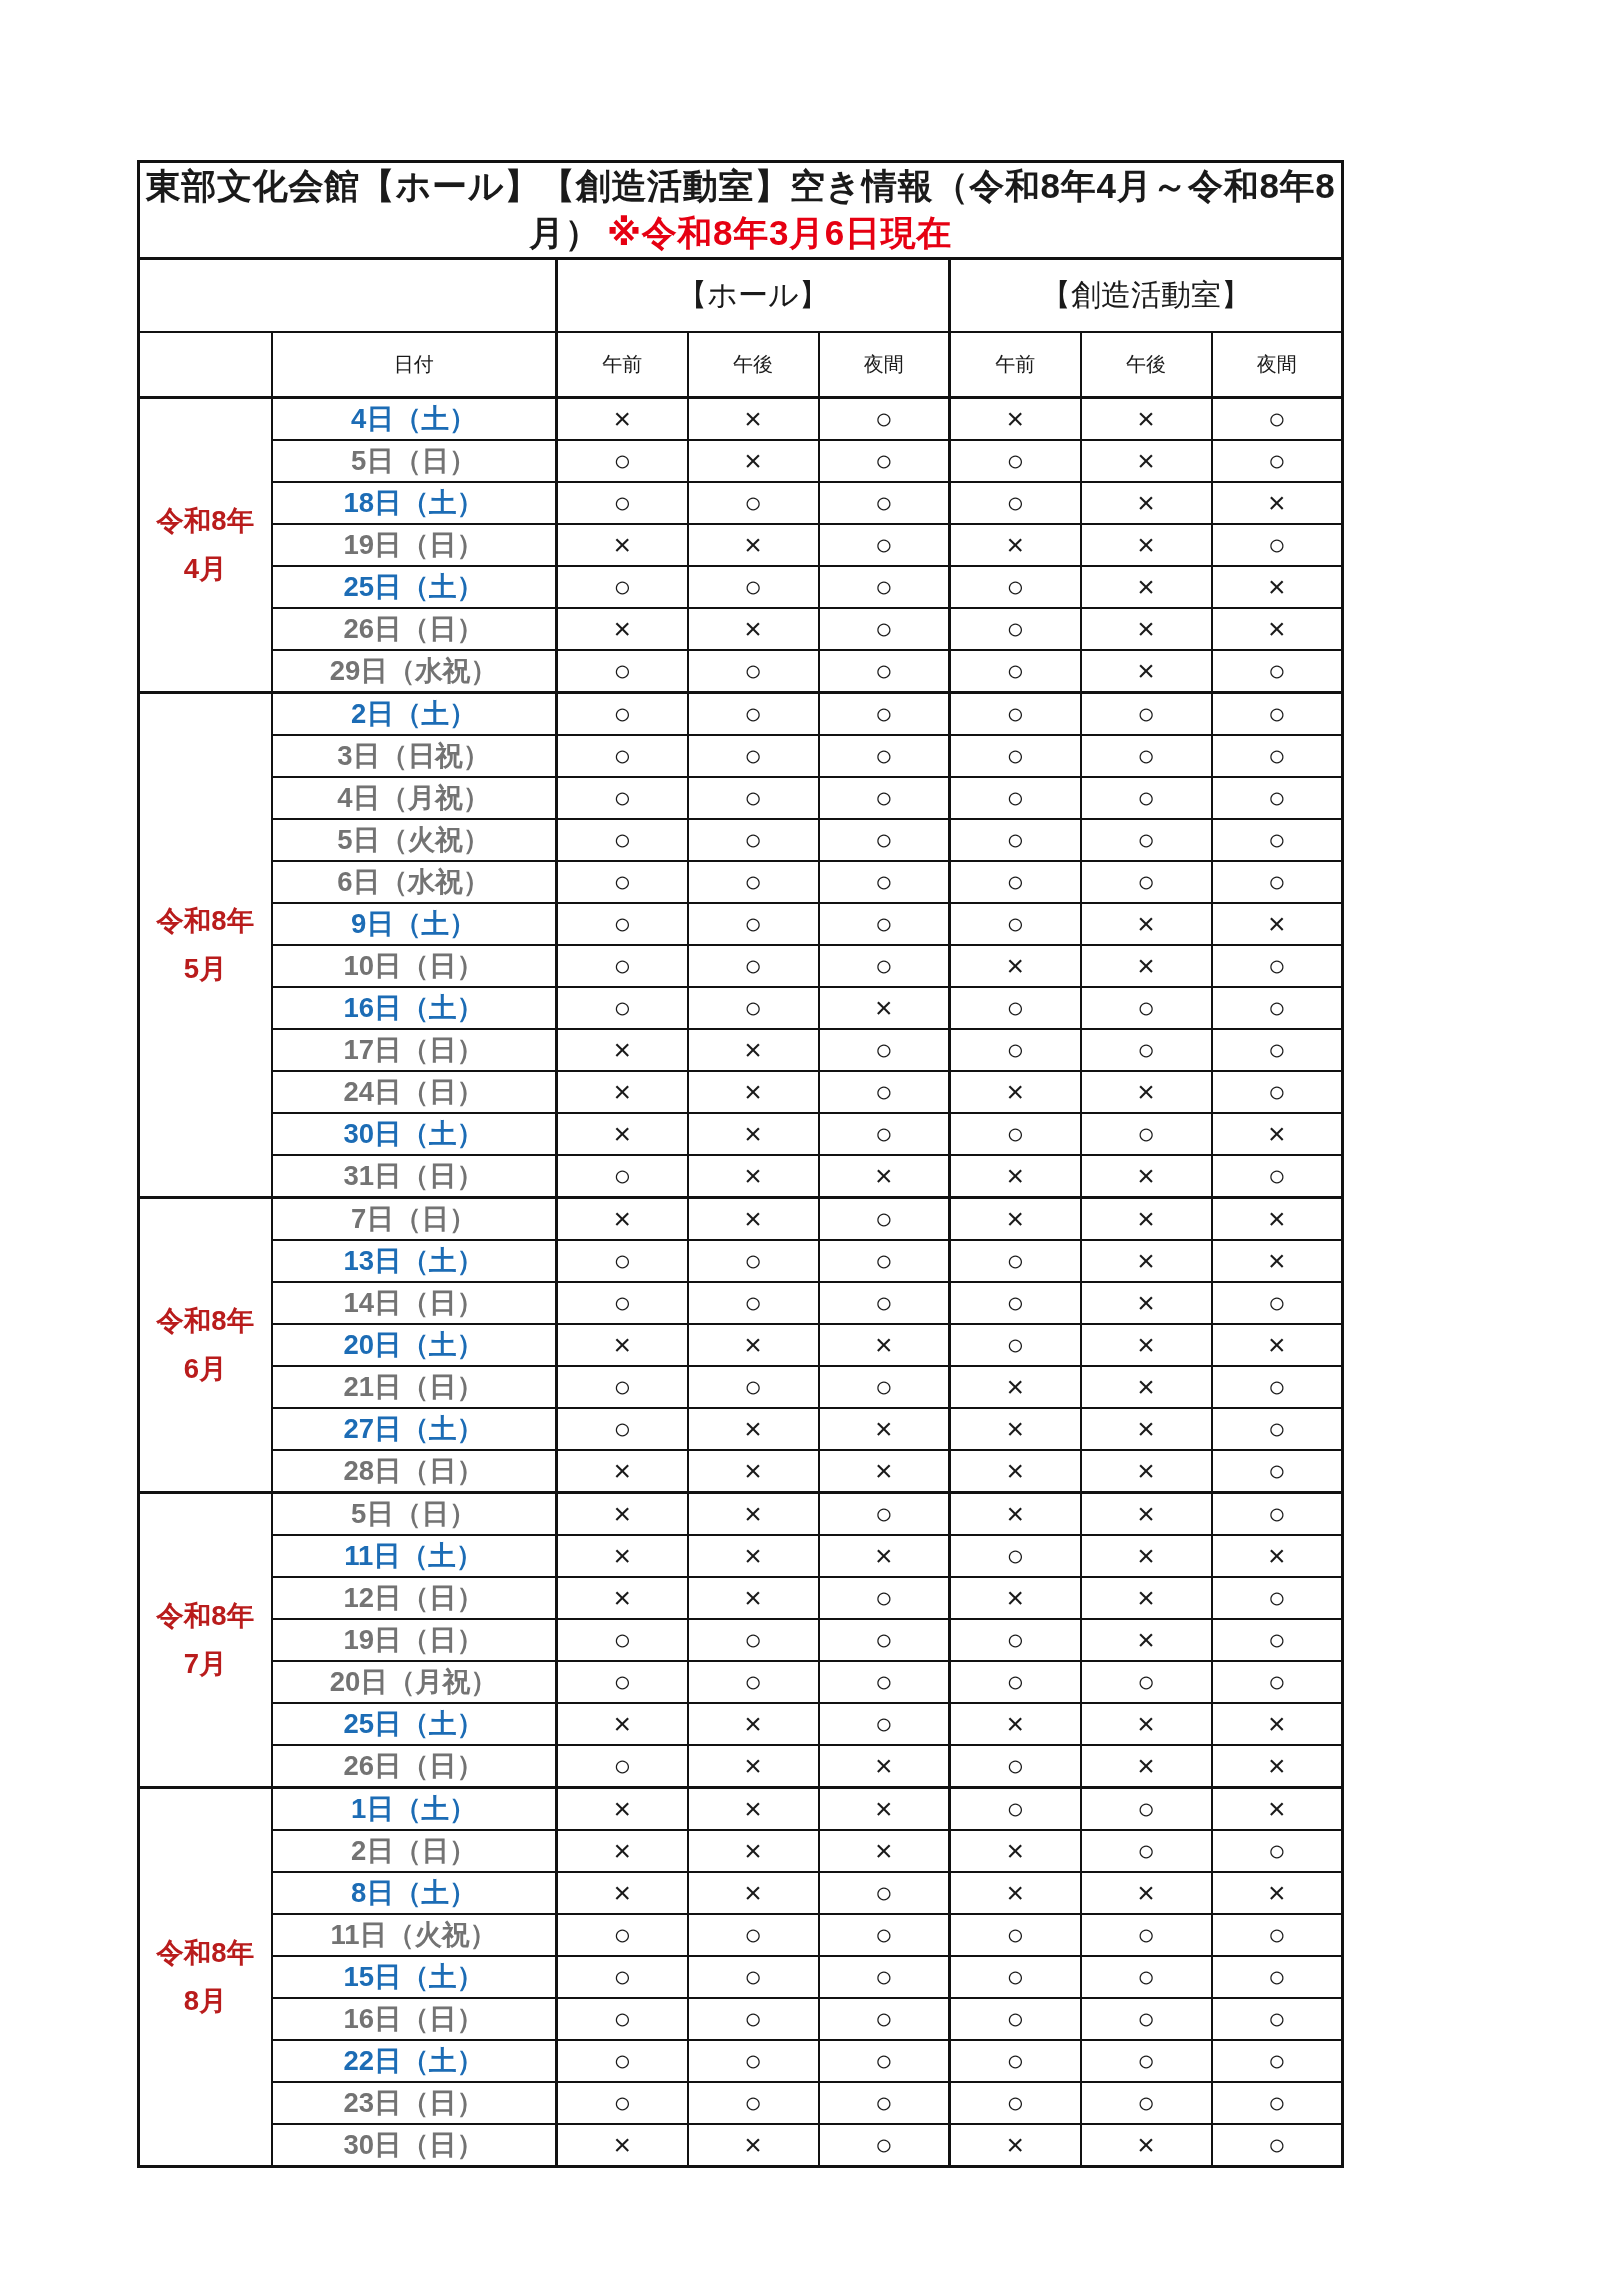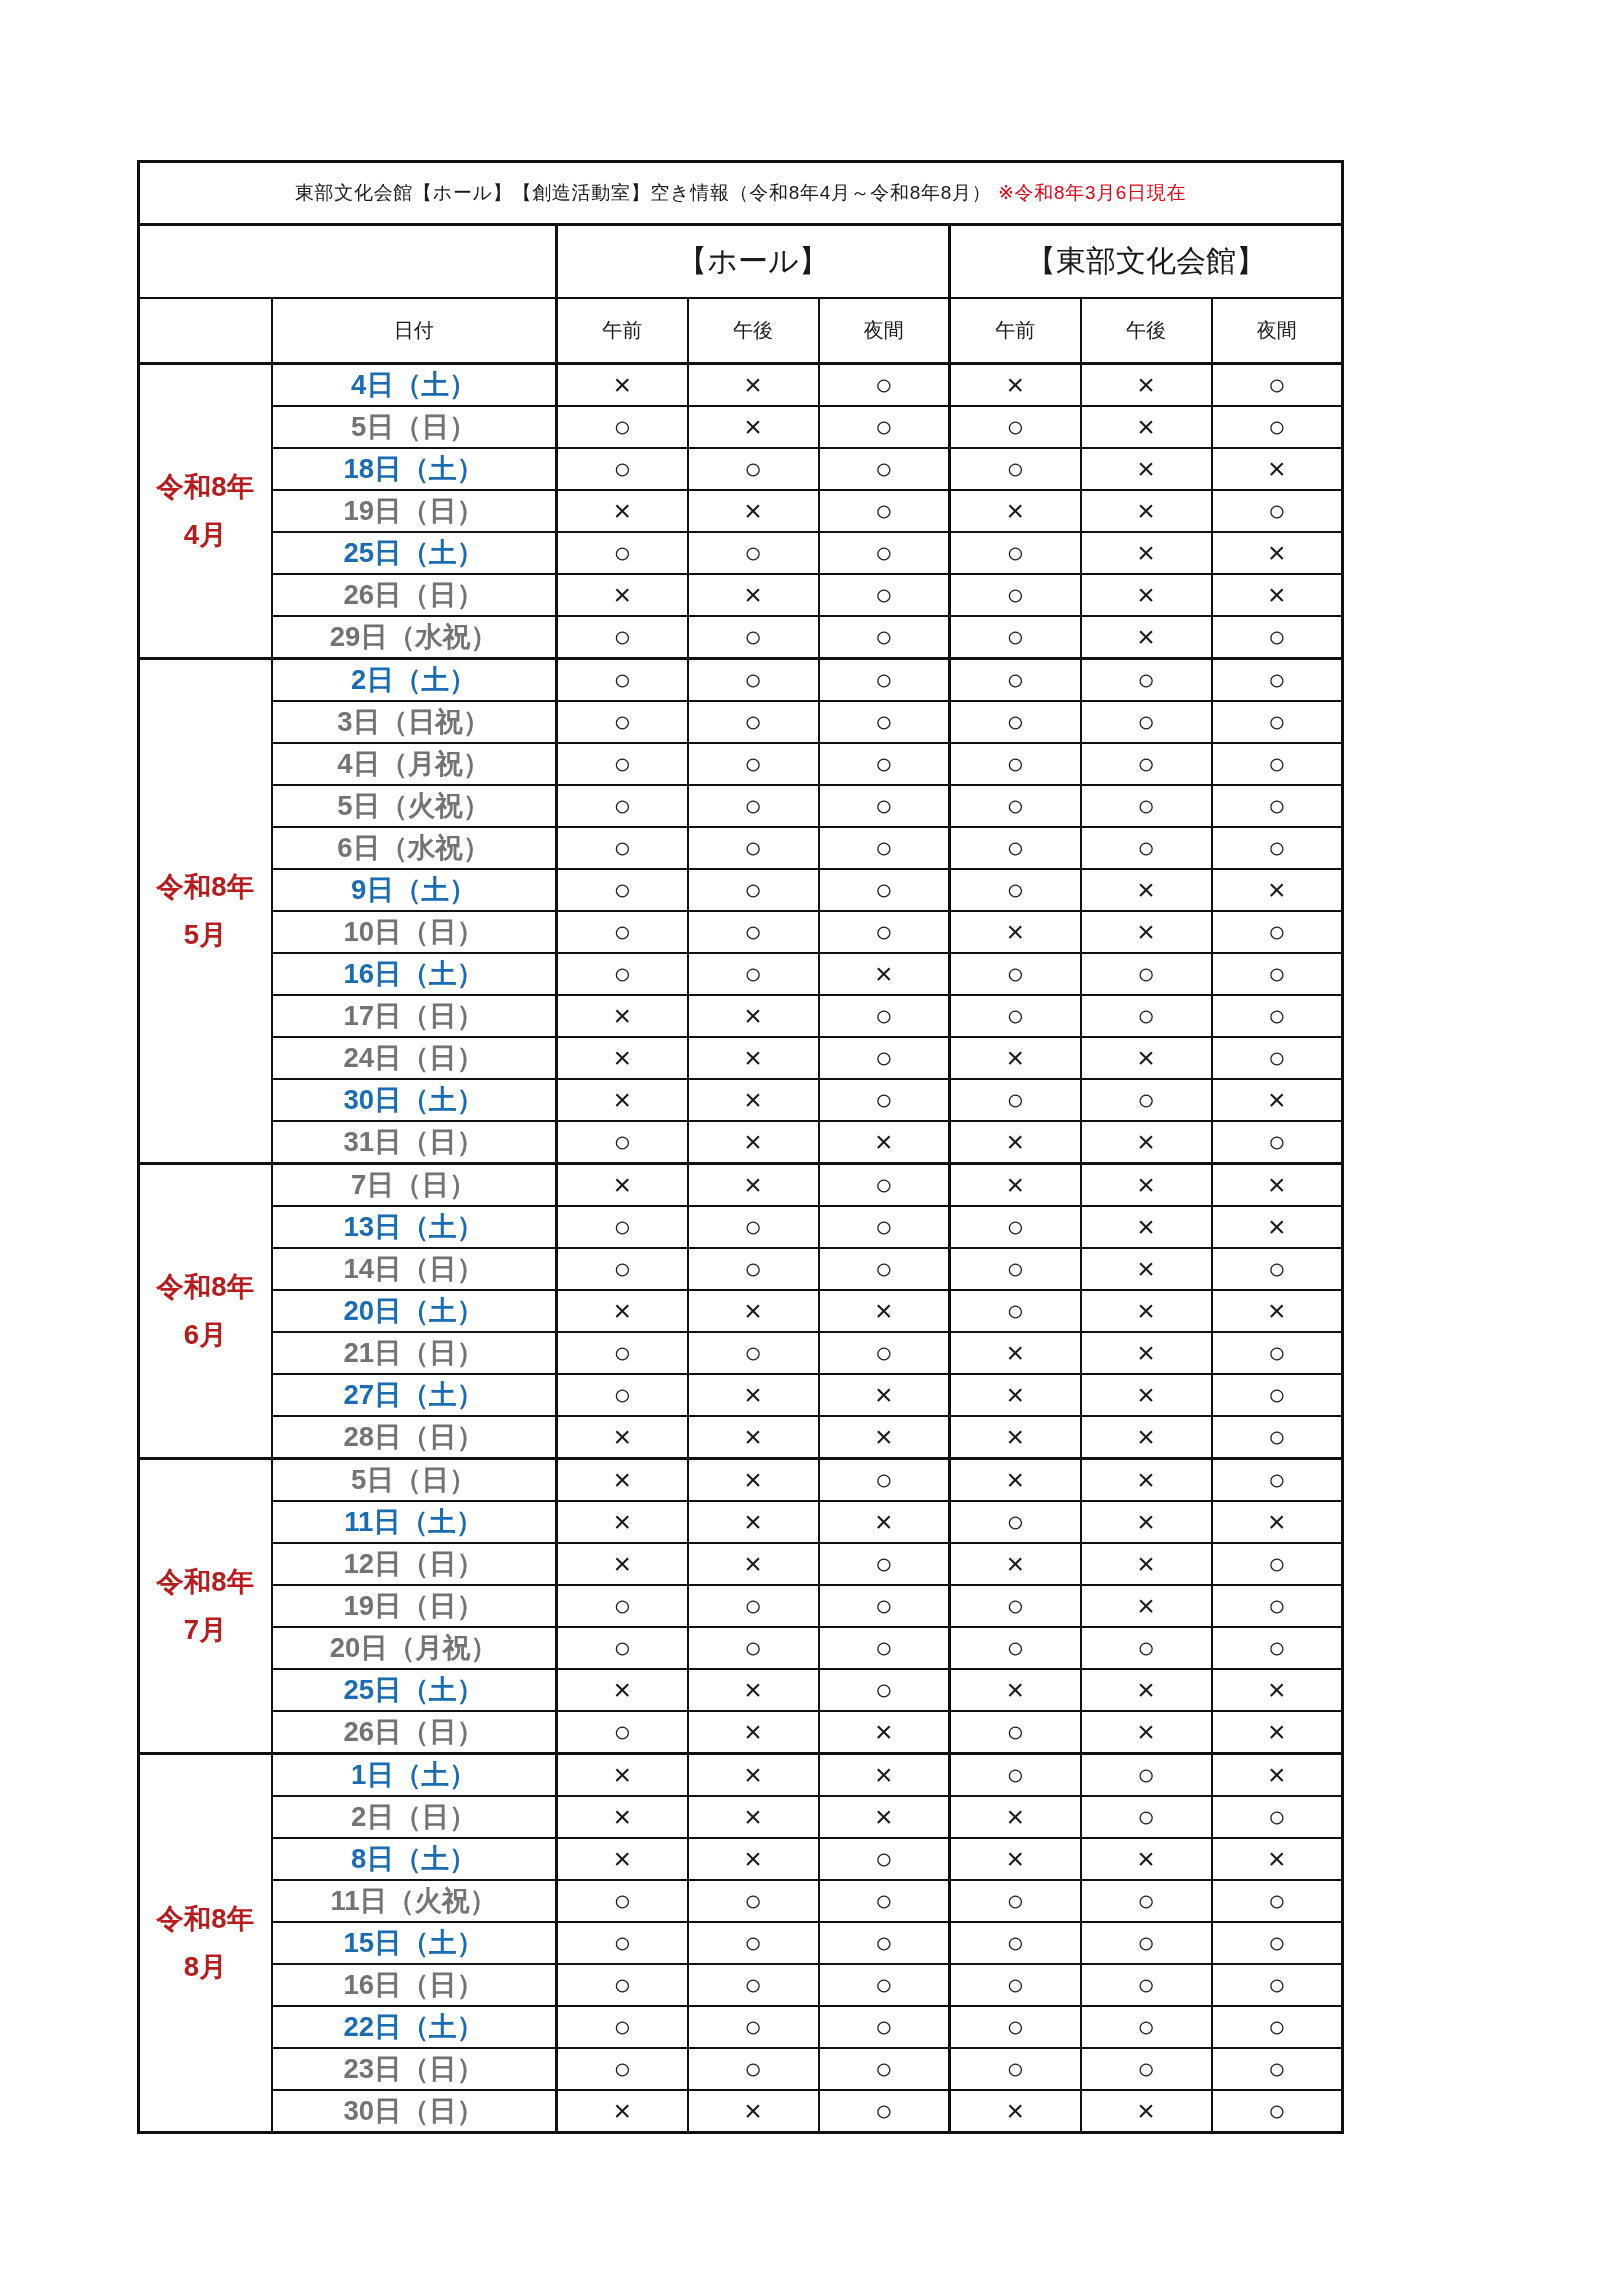--- a/index.html
+++ b/index.html
@@ -23,22 +23,22 @@
   table.avail td {
     border: 2px solid #111;
     text-align: center;
     vertical-align: middle;
     padding: 0;
     overflow: hidden;
     background: #ffffff;
   }
   .title-cell {
     height: 60px;
-    font-size: 19px;
-    font-weight: normal;
+    font-size: 35px;
+    font-weight: bold;
     border-bottom: 3.3px solid #111 !important;
     letter-spacing: 0.7px;
   }
   .title-note { color: #e60012; margin-left: 6.5px; }
   .gh { height: 71px; font-size: 30px; font-weight: 400; margin-top: 38px; }
   .ch { height: 63px; font-size: 20px; font-weight: 400; }
   .header-bottom { border-bottom: 3.9px solid #111 !important; }
   .hall-start { border-left: 3.9px solid #111 !important; }
   .room-start { border-left: 3.9px solid #111 !important; }
   .month-start { border-top: 3.9px solid #111 !important; margin-top: 16px; }
@@ -74,21 +74,21 @@
     </colgroup>
     <tbody id="tbody">
       <tr>
         <td class="title-cell" colspan="8">
           <span>東部文化会館【ホール】【創造活動室】空き情報（令和8年4月～令和8年8月）</span><span class="title-note">※令和8年3月6日現在</span>
         </td>
       </tr>
       <tr>
         <td class="gh" colspan="2"></td>
         <td class="gh hall-start" colspan="3">【ホール】</td>
-        <td class="gh room-start" colspan="3">【東部文化会館】</td>
+        <td class="gh room-start" colspan="3">【創造活動室】</td>
       </tr>
       <tr>
         <td class="ch header-bottom"></td>
         <td class="ch header-bottom">日付</td>
         <td class="ch header-bottom hall-start">午前</td>
         <td class="ch header-bottom">午後</td>
         <td class="ch header-bottom">夜間</td>
         <td class="ch header-bottom room-start">午前</td>
         <td class="ch header-bottom">午後</td>
         <td class="ch header-bottom">夜間</td>

